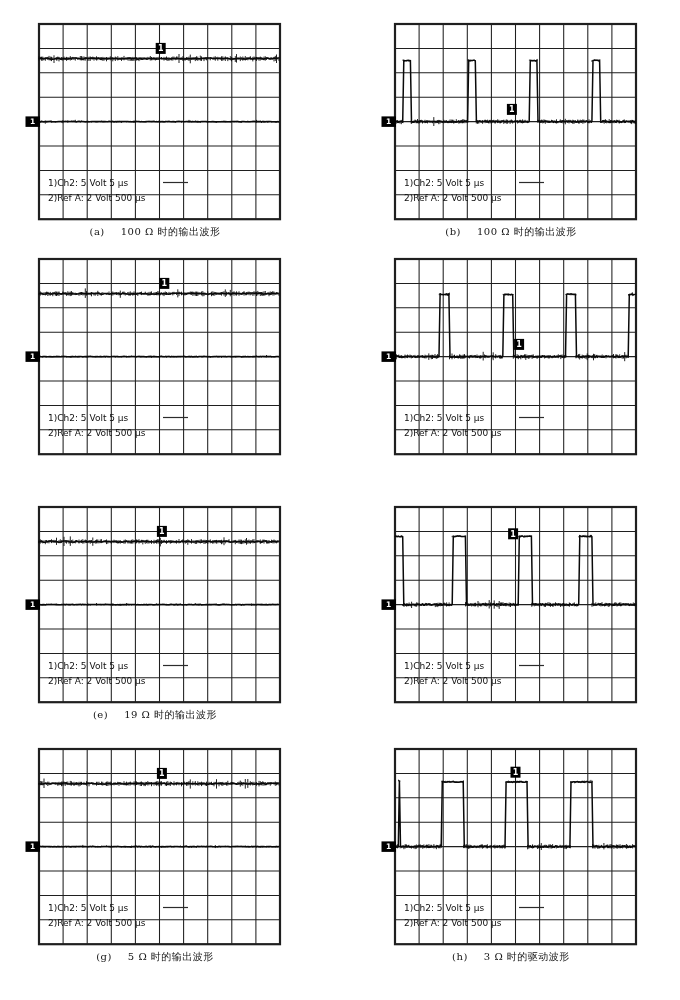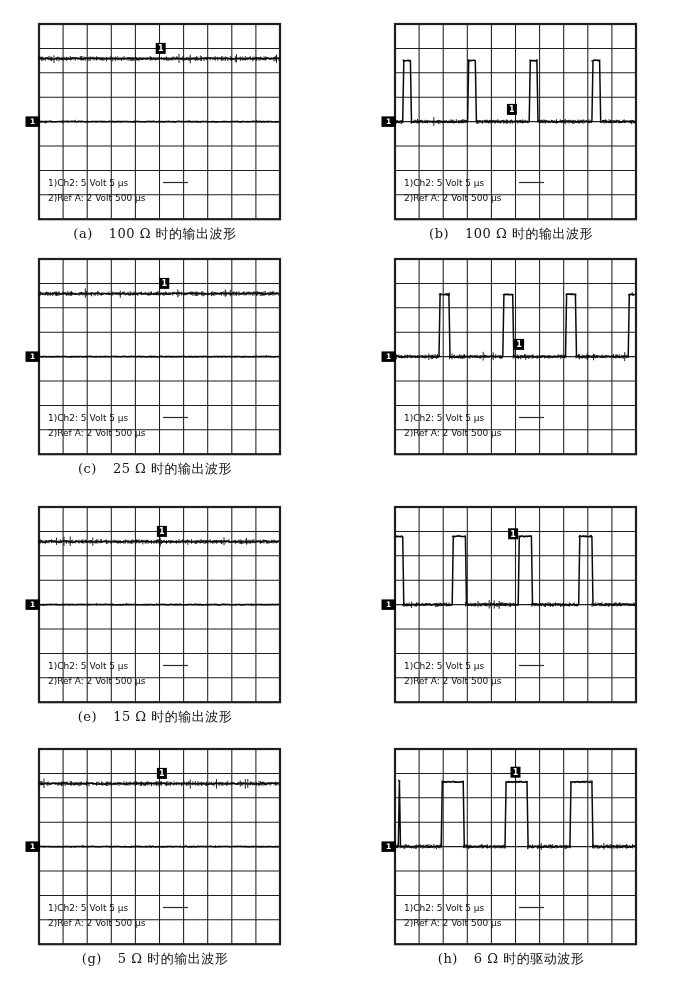--- a/index.html
+++ b/index.html
@@ -7,21 +7,21 @@
     width:680px;height:1000px;background:#ffffff;position:relative;
     font-family:"DejaVu Serif", serif;color:#141414;overflow:hidden;
   }
   .page{position:absolute;inset:0;}
   .panel{position:absolute;width:262px;margin:0;}
   .c1{left:24px}.c2{left:380px}
   .r1{top:21px}.r2{top:256px}.r3{top:504px}.r4{top:746px}
   svg.scope{display:block;}
   .caption{
     width:262px;text-align:center;margin:4px 0 0 0;
-    font-size:13px;letter-spacing:0.5px;white-space:nowrap;
+    font-size:10px;letter-spacing:0.5px;white-space:nowrap;
   }
   .cap-label{margin-right:16px;}
 </style>
 </head>
 <body>
 
 <div class="page">
 
     <figure class="panel c1 r1">
       <svg class="scope" width="262" height="200" viewBox="0 0 262 200" xmlns="http://www.w3.org/2000/svg">
@@ -72,23 +72,20 @@
         <rect x="135.3" y="21.9" width="10" height="11" fill="#000000"></rect>
         <text x="140.3" y="30.4" fill="#ffffff" font-size="8" font-weight="bold" text-anchor="middle" font-family="DejaVu Sans, sans-serif">1</text>
         <path d="M15,100.6 L15.0,100.5 L17.2,100.7 L19.4,100.6 L21.6,100.6 L23.8,100.7 L26.0,100.5 L28.2,100.7 L30.4,100.8 L32.6,100.6 L34.8,100.7 L37.0,100.7 L39.2,100.6 L41.4,100.5 L43.6,100.7 L45.8,100.8 L48.0,100.5 L50.2,100.8 L52.4,100.8 L54.6,100.5 L56.8,100.5 L59.0,100.7 L61.2,100.5 L63.4,100.4 L65.6,100.5 L67.8,100.6 L70.0,100.7 L72.2,100.5 L74.4,100.7 L76.6,100.5 L78.8,100.8 L81.0,100.6 L83.2,100.6 L85.4,100.7 L87.6,100.6 L89.8,100.4 L92.0,100.6 L94.2,100.8 L96.4,100.7 L98.6,100.4 L100.8,100.4 L103.0,100.6 L105.2,100.7 L107.4,100.6 L109.6,100.5 L111.8,100.8 L114.0,100.4 L116.2,100.5 L118.4,100.6 L120.6,100.7 L122.8,100.8 L125.0,100.4 L127.2,100.8 L129.4,100.5 L131.6,100.8 L133.8,100.7 L136.0,100.6 L138.2,100.4 L140.4,100.7 L142.6,100.5 L144.8,100.5 L147.0,100.8 L149.2,100.6 L151.4,100.8 L153.6,100.5 L155.8,100.4 L158.0,100.6 L160.2,100.4 L162.4,100.7 L164.6,100.7 L166.8,100.5 L169.0,100.8 L171.2,100.5 L173.4,100.8 L175.6,100.6 L177.8,100.5 L180.0,100.6 L182.2,100.5 L184.4,100.7 L186.6,100.8 L188.8,100.8 L191.0,100.4 L193.2,100.5 L195.4,100.4 L197.6,100.5 L199.8,100.5 L202.0,100.8 L204.2,100.5 L206.4,100.5 L208.6,100.8 L210.8,100.6 L213.0,100.6 L215.2,100.6 L217.4,100.7 L219.6,100.4 L221.8,100.8 L224.0,100.7 L226.2,100.7 L228.4,100.6 L230.6,100.4 L232.8,100.5 L235.0,100.8 L237.2,100.6 L239.4,100.4 L241.6,100.6 L243.8,100.4 L246.0,100.5 L248.2,100.7 L250.4,100.7 L252.6,100.6 L254.8,100.6 " stroke="#0a0a0a" stroke-width="1.5" fill="none"></path>
         <path d="M15.0,100.1 V100.7 M16.3,99.7 V100.5 M17.5,100.0 V100.6 M18.8,100.4 V101.8 M20.0,99.9 V100.7 M21.3,100.5 V101.5 M22.5,100.5 V101.5 M23.8,100.2 V100.8 M25.0,100.2 V101.0 M26.3,100.2 V101.3 M27.5,100.8 V101.3 M28.8,100.3 V101.5 M30.0,99.7 V101.1 M31.3,100.0 V100.4 M32.5,99.8 V100.8 M33.8,99.7 V100.6 M35.0,99.6 V100.6 M36.3,100.2 V100.6 M37.5,99.7 V100.8 M38.8,99.8 V100.7 M40.0,99.8 V101.2 M41.3,100.2 V100.8 M42.5,100.3 V101.4 M43.8,100.2 V100.7 M45.0,100.0 V100.5 M46.3,100.3 V101.7 M47.5,100.8 V101.4 M48.8,99.8 V100.7 M50.0,100.0 V101.0 M51.3,99.5 V100.8 M52.5,99.9 V100.9 M53.8,100.2 V101.6 M55.0,100.4 V101.7 M56.3,100.3 V100.7 M57.5,100.1 V100.6 M58.8,100.5 V101.6 M60.0,100.6 V101.1 M61.3,100.8 V101.5 M62.5,100.1 V101.6 M63.8,100.5 V101.7 M65.0,99.8 V100.4 M66.3,99.6 V100.7 M67.5,100.5 V101.1 M68.8,100.7 V101.3 M70.0,100.1 V100.7 M71.3,100.5 V101.4 M72.5,100.0 V101.1 M73.8,99.8 V101.0 M75.0,100.3 V101.0 M76.3,99.8 V101.2 M77.5,100.1 V101.2 M78.8,100.6 V101.0 M80.0,99.6 V101.1 M81.3,100.3 V101.8 M82.5,99.9 V100.8 M83.8,100.7 V101.4 M85.0,99.9 V101.2 M86.3,100.2 V100.6 M87.5,99.7 V101.1 M88.8,100.5 V100.9 M90.0,99.8 V100.9 M91.3,100.5 V101.7 M92.5,99.9 V100.7 M93.8,99.6 V100.5 M95.0,100.4 V100.8 M96.3,99.9 V100.5 M97.5,100.1 V101.4 M98.8,100.5 V101.2 M100.0,99.5 V101.0 M101.3,100.6 V101.1 M102.5,100.3 V101.6 M103.8,100.3 V101.4 M105.0,99.6 V101.0 M106.3,99.9 V100.5 M107.5,99.6 V100.9 M108.8,100.0 V100.6 M110.0,100.0 V100.6 M111.3,99.7 V100.8 M112.5,100.5 V101.4 M113.8,100.5 V101.0 M115.0,99.7 V101.1 M116.3,100.6 V101.6 M117.5,100.8 V101.4 M118.8,100.6 V101.4 M120.0,99.7 V101.0 M121.3,100.4 V101.3 M122.5,100.6 V101.5 M123.8,100.2 V100.6 M125.0,99.8 V100.6 M126.3,99.5 V100.8 M127.5,99.7 V101.8 M128.8,100.0 V101.0 M130.0,99.6 V100.6 M131.3,99.8 V100.6 M132.5,99.9 V101.1 M133.8,100.6 V101.2 M135.0,100.1 V101.5 M136.3,99.7 V101.1 M137.5,99.6 V100.9 M138.8,100.8 V101.3 M140.0,100.3 V101.0 M141.3,99.7 V100.6 M142.5,100.3 V101.7 M143.8,100.7 V101.2 M145.0,99.7 V100.5 M146.3,100.2 V101.5 M147.5,99.7 V100.7 M148.8,100.1 V100.7 M150.0,100.8 V101.3 M151.3,99.8 V100.5 M152.5,100.5 V101.4 M153.8,100.5 V101.4 M155.0,100.0 V101.3 M156.3,100.2 V101.4 M157.5,100.3 V101.1 M158.8,100.0 V101.1 M160.0,99.5 V100.8 M161.3,100.2 V101.6 M162.5,100.6 V101.2 M163.8,99.9 V100.9 M165.0,99.5 V100.9 M166.3,100.9 V101.4 M167.5,99.8 V100.5 M168.8,100.3 V101.6 M170.0,100.5 V101.4 M171.3,100.0 V101.2 M172.5,99.7 V100.5 M173.8,100.6 V101.6 M175.0,99.9 V100.5 M176.3,100.1 V100.9 M177.5,100.1 V101.4 M178.8,100.4 V101.6 M180.0,99.5 V100.7 M181.3,100.2 V101.1 M182.5,100.4 V101.2 M183.8,100.0 V101.4 M185.0,99.7 V100.7 M186.3,100.4 V101.8 M187.5,100.0 V100.7 M188.8,99.8 V100.6 M190.0,99.9 V100.9 M191.3,100.5 V101.2 M192.5,99.8 V100.9 M193.8,100.7 V101.6 M195.0,100.5 V101.6 M196.3,100.2 V100.9 M197.5,100.5 V101.8 M198.8,100.3 V101.1 M200.0,99.9 V101.2 M201.3,99.6 V100.9 M202.5,100.2 V101.2 M203.8,100.5 V101.1 M205.0,100.1 V101.0 M206.3,100.6 V101.4 M207.5,100.1 V101.4 M208.8,99.9 V101.1 M210.0,100.0 V101.2 M211.3,100.3 V101.7 M212.5,100.8 V101.3 M213.8,100.4 V101.2 M215.0,100.1 V100.5 M216.3,100.2 V101.0 M217.5,100.6 V101.6 M218.8,100.7 V101.5 M220.0,100.0 V101.1 M221.3,99.6 V101.0 M222.5,100.5 V101.1 M223.8,99.7 V100.8 M225.0,99.9 V101.3 M226.3,99.9 V100.8 M227.5,100.1 V101.1 M228.8,100.4 V101.7 M230.0,100.1 V101.6 M231.3,100.2 V101.3 M232.5,99.5 V100.8 M233.8,100.1 V101.0 M235.0,99.8 V101.2 M236.3,99.7 V101.1 M237.5,100.2 V101.5 M238.8,99.8 V101.0 M240.0,99.9 V101.3 M241.3,100.4 V101.4 M242.5,99.0 V101.5 M243.8,99.9 V101.3 M245.0,100.4 V101.4 M246.3,99.7 V101.1 M247.5,100.4 V101.4 M248.8,100.0 V100.7 M250.0,100.8 V101.4 M251.3,100.0 V101.2 M252.5,100.2 V100.8 M253.8,100.5 V100.9 M255.0,100.8 V101.5 " stroke="#0a0a0a" stroke-width="0.9" fill="none"></path>
         <rect x="1.5" y="95.4" width="14.5" height="10.5" fill="#000000"></rect>
         <text x="8.5" y="103.4" fill="#ffffff" font-size="7.5" font-weight="bold" text-anchor="middle" font-family="DejaVu Sans, sans-serif">1</text>
         <text x="24" y="165" fill="#101010" font-size="9" font-family="DejaVu Sans, sans-serif">1)Ch2: 5 Volt 5 μs</text>
         <text x="24" y="179.5" fill="#101010" font-size="9" font-family="DejaVu Sans, sans-serif">2)Ref A: 2 Volt 500 μs</text>
         <path d="M139,161.5 H164" stroke="#2c2c2c" stroke-width="1.2" fill="none"></path>
       </svg>
-      <figcaption class="caption">
-        <span class="cap-label">(c)</span><span class="cap-text">25 Ω 时的输出波形</span>
-      </figcaption>
     </figure>
 
     <figure class="panel c2 r2">
       <svg class="scope" width="262" height="200" viewBox="0 0 262 200" xmlns="http://www.w3.org/2000/svg">
         <path d="M39.1,3 V198.2 M63.2,3 V198.2 M87.3,3 V198.2 M111.4,3 V198.2 M135.5,3 V198.2 M159.6,3 V198.2 M183.7,3 V198.2 M207.8,3 V198.2 M231.9,3 V198.2 M15,27.4 H256.0 M15,51.8 H256.0 M15,76.2 H256.0 M15,100.6 H256.0 M15,125.0 H256.0 M15,149.4 H256.0 M15,173.8 H256.0 " stroke="#1f1f1f" stroke-width="1.05" fill="none"></path>
         <rect x="15" y="3" width="241" height="195.2" stroke="#1f1f1f" stroke-width="2.2" fill="none"></rect>
         <path d="M15.0,101.2 L16.1,99.9 L17.2,100.1 L18.3,100.0 L19.4,101.2 L20.5,100.7 L21.6,101.3 L22.7,100.7 L23.8,101.2 L24.9,100.4 L26.0,100.2 L27.1,100.8 L28.2,100.4 L29.3,100.8 L30.4,100.2 L31.5,100.4 L32.6,100.4 L33.7,100.0 L34.8,100.9 L35.9,101.3 L37.0,100.5 L38.1,100.0 L39.2,101.1 L40.3,100.4 L41.4,100.4 L42.5,99.9 L43.6,100.7 L44.7,101.1 L45.8,100.2 L46.9,100.2 L48.0,100.2 L49.1,100.4 L50.2,100.1 L51.3,100.8 L52.4,100.3 L53.5,101.0 L54.6,101.0 L55.7,101.0 L56.8,100.5 L57.9,101.1 L59.0,100.0 L60.1,38.1 L61.2,38.5 L62.3,38.6 L63.4,38.8 L64.5,38.6 L65.6,38.2 L66.7,37.9 L67.8,38.9 L68.9,37.9 L70.0,100.3 L71.1,101.2 L72.2,101.2 L73.3,101.1 L74.4,100.0 L75.5,101.2 L76.6,101.3 L77.7,101.0 L78.8,101.2 L79.9,100.6 L81.0,100.9 L82.1,100.9 L83.2,101.3 L84.3,100.1 L85.4,100.2 L86.5,100.4 L87.6,100.2 L88.7,100.8 L89.8,100.9 L90.9,100.0 L92.0,100.7 L93.1,101.0 L94.2,100.0 L95.3,100.1 L96.4,100.8 L97.5,101.2 L98.6,100.6 L99.7,100.8 L100.8,101.2 L101.9,100.5 L103.0,100.4 L104.1,100.7 L105.2,100.0 L106.3,100.3 L107.4,100.7 L108.5,100.6 L109.6,100.6 L110.7,100.1 L111.8,99.9 L112.9,100.0 L114.0,100.5 L115.1,100.9 L116.2,100.3 L117.3,100.9 L118.4,100.4 L119.5,100.6 L120.6,100.8 L121.7,101.3 L122.8,100.3 L123.9,38.7 L125.0,38.2 L126.1,38.3 L127.2,38.6 L128.3,38.5 L129.4,38.5 L130.5,38.7 L131.6,38.3 L132.7,38.8 L133.8,100.6 L134.9,100.6 L136.0,101.2 L137.1,101.2 L138.2,100.8 L139.3,101.2 L140.4,101.1 L141.5,100.0 L142.6,101.3 L143.7,100.9 L144.8,99.9 L145.9,101.2 L147.0,100.9 L148.1,100.9 L149.2,99.9 L150.3,99.9 L151.4,100.0 L152.5,100.5 L153.6,101.1 L154.7,101.1 L155.8,100.9 L156.9,100.8 L158.0,101.0 L159.1,100.7 L160.2,101.1 L161.3,101.3 L162.4,99.9 L163.5,100.5 L164.6,100.2 L165.7,101.1 L166.8,100.6 L167.9,100.8 L169.0,100.7 L170.1,99.9 L171.2,101.0 L172.3,100.9 L173.4,100.4 L174.5,100.7 L175.6,100.9 L176.7,100.5 L177.8,100.4 L178.9,100.4 L180.0,99.9 L181.1,99.9 L182.2,100.9 L183.3,100.9 L184.4,100.9 L185.5,100.6 L186.6,38.6 L187.7,37.9 L188.8,38.0 L189.9,38.3 L191.0,37.9 L192.1,38.3 L193.2,38.3 L194.3,38.2 L195.4,38.2 L196.5,100.6 L197.6,100.0 L198.7,100.1 L199.8,100.9 L200.9,101.2 L202.0,101.3 L203.1,100.2 L204.2,100.9 L205.3,100.3 L206.4,100.7 L207.5,99.9 L208.6,101.3 L209.7,100.6 L210.8,100.4 L211.9,101.0 L213.0,100.2 L214.1,100.0 L215.2,101.3 L216.3,99.9 L217.4,101.1 L218.5,100.2 L219.6,100.2 L220.7,100.9 L221.8,101.3 L222.9,100.8 L224.0,101.2 L225.1,100.3 L226.2,99.9 L227.3,100.2 L228.4,100.5 L229.5,100.8 L230.6,100.7 L231.7,100.4 L232.8,100.1 L233.9,100.6 L235.0,101.3 L236.1,100.1 L237.2,100.1 L238.3,100.9 L239.4,101.1 L240.5,101.0 L241.6,100.2 L242.7,100.0 L243.8,100.6 L244.9,99.9 L246.0,100.6 L247.1,100.8 L248.2,100.6 L249.3,38.8 L250.4,38.6 L251.5,38.1 L252.6,38.2 L253.7,38.7 L254.8,38.4 L255.9,37.9 " stroke="#0a0a0a" stroke-width="1.5" fill="none"></path>
         <path d="M15.0,99.5 V100.7 M16.3,98.2 V103.3 M17.5,99.4 V101.0 M18.8,98.6 V101.5 M20.0,99.5 V101.9 M21.3,99.0 V102.2 M22.5,99.9 V102.2 M23.8,99.9 V101.6 M25.0,98.6 V102.4 M26.3,99.4 V101.8 M27.5,98.6 V102.1 M28.8,99.3 V100.9 M30.0,98.6 V101.5 M31.3,99.2 V102.4 M32.5,100.0 V102.0 M33.8,100.3 V101.5 M35.0,98.9 V101.7 M36.3,99.9 V101.4 M37.5,99.8 V101.9 M38.8,99.7 V101.8 M40.0,99.5 V101.2 M41.3,99.6 V101.4 M42.5,100.0 V101.9 M43.8,100.2 V102.1 M45.0,98.7 V102.5 M46.3,99.9 V102.3 M47.5,99.9 V101.4 M48.8,97.4 V103.9 M50.0,99.7 V101.9 M51.3,98.8 V103.2 M52.5,98.8 V103.0 M53.8,99.0 V101.5 M55.0,98.0 V102.1 M56.3,99.2 V102.9 M57.5,98.2 V102.3 M58.8,99.0 V101.6 M59.3,37.8 V39.2 M60.6,37.1 V38.8 M61.8,38.1 V38.9 M63.1,38.2 V39.2 M64.3,37.9 V39.0 M65.6,38.2 V39.5 M66.8,38.0 V39.6 M68.1,37.3 V38.7 M69.3,37.3 V38.8 M69.5,98.9 V103.3 M70.7,99.9 V102.0 M72.0,97.5 V103.3 M73.2,99.5 V100.9 M74.5,98.7 V102.5 M75.7,100.4 V101.9 M77.0,99.2 V101.5 M78.2,99.6 V102.7 M79.5,98.4 V102.1 M80.7,98.8 V102.8 M82.0,99.2 V103.0 M83.2,98.5 V102.7 M84.5,98.1 V102.4 M85.7,100.2 V102.1 M87.0,99.9 V101.0 M88.2,99.6 V101.9 M89.5,99.4 V102.5 M90.7,99.3 V101.4 M92.0,98.9 V101.4 M93.2,99.5 V101.2 M94.5,99.9 V101.6 M95.7,99.5 V102.1 M97.0,98.5 V101.8 M98.2,99.6 V101.3 M99.5,99.6 V102.4 M100.7,99.0 V102.6 M102.0,99.4 V101.2 M103.2,95.8 V104.5 M104.5,98.5 V101.7 M105.7,99.3 V102.2 M107.0,99.5 V101.4 M108.2,99.7 V101.9 M109.5,99.8 V101.4 M110.7,99.8 V101.0 M112.0,99.7 V102.6 M113.2,96.3 V104.2 M114.5,99.8 V101.0 M115.7,98.2 V102.4 M117.0,99.6 V101.0 M118.2,99.5 V101.0 M119.5,99.3 V102.4 M120.7,98.9 V102.8 M122.0,99.5 V102.7 M123.2,37.9 V38.9 M124.5,37.9 V39.5 M125.7,38.3 V39.6 M127.0,37.7 V38.6 M128.2,37.3 V39.7 M129.5,38.1 V39.1 M130.7,38.4 V39.4 M132.0,38.4 V39.4 M133.2,38.1 V38.8 M133.3,98.6 V102.7 M134.6,99.0 V101.4 M135.8,100.1 V101.6 M137.1,98.2 V102.3 M138.3,98.9 V103.2 M139.6,99.8 V101.8 M140.8,98.9 V103.3 M142.1,99.1 V101.1 M143.3,99.1 V101.1 M144.6,98.3 V102.2 M145.8,98.2 V103.9 M147.1,98.8 V101.3 M148.3,99.3 V102.9 M149.6,99.9 V102.4 M150.8,100.2 V101.6 M152.1,98.7 V102.9 M153.3,98.4 V102.1 M154.6,100.0 V101.5 M155.8,99.5 V100.9 M157.1,99.3 V102.9 M158.3,99.4 V101.0 M159.6,99.1 V101.7 M160.8,99.4 V101.6 M162.1,99.0 V101.5 M163.3,99.3 V100.8 M164.6,99.4 V102.5 M165.8,99.7 V101.1 M167.1,99.2 V101.6 M168.3,99.1 V102.5 M169.6,99.9 V102.4 M170.8,100.1 V101.4 M172.1,99.7 V102.3 M173.3,100.1 V101.9 M174.6,99.0 V101.4 M175.8,99.7 V101.5 M177.1,99.2 V101.9 M178.3,98.3 V102.2 M179.6,99.3 V100.9 M180.8,98.8 V103.1 M182.1,98.5 V102.0 M183.3,99.4 V100.8 M184.6,99.0 V102.3 M185.8,98.9 V101.5 M185.9,37.9 V39.1 M187.1,37.0 V38.7 M188.4,38.1 V38.9 M189.6,38.4 V39.1 M190.9,37.7 V39.3 M192.1,37.8 V39.2 M193.4,38.2 V39.3 M194.6,38.3 V39.3 M195.9,38.1 V39.5 M196.0,99.3 V102.3 M197.2,100.5 V101.7 M198.5,98.2 V102.3 M199.7,97.9 V103.5 M201.0,99.9 V101.6 M202.2,98.7 V102.7 M203.5,99.4 V101.7 M204.7,99.4 V102.3 M206.0,99.2 V103.0 M207.2,97.4 V104.1 M208.5,98.9 V102.1 M209.7,99.0 V101.4 M211.0,100.1 V101.3 M212.2,99.1 V102.2 M213.5,97.8 V104.3 M214.7,98.1 V102.2 M216.0,100.1 V101.6 M217.2,98.9 V101.4 M218.5,99.9 V101.1 M219.7,100.4 V101.6 M221.0,99.1 V101.2 M222.2,98.5 V101.9 M223.5,99.4 V101.7 M224.7,99.7 V101.5 M226.0,99.3 V102.4 M227.2,100.2 V101.5 M228.5,99.4 V101.0 M229.7,99.6 V101.2 M231.0,99.5 V100.8 M232.2,99.2 V101.8 M233.5,98.0 V102.3 M234.7,99.8 V101.4 M236.0,98.0 V102.5 M237.2,98.6 V102.1 M238.5,99.5 V102.1 M239.7,98.3 V102.1 M241.0,100.4 V101.7 M242.2,99.3 V102.7 M243.5,99.5 V102.5 M244.7,96.1 V105.2 M246.0,98.7 V102.4 M247.2,99.1 V101.6 M248.5,99.0 V101.7 M248.5,38.1 V39.6 M249.8,37.6 V39.3 M251.0,38.0 V39.2 M252.3,36.3 V40.1 M253.5,38.0 V39.5 M254.8,38.2 V38.7 M256.0,99.9 V101.9 " stroke="#0a0a0a" stroke-width="0.9" fill="none"></path>
         <rect x="1.5" y="95.4" width="14.5" height="10.5" fill="#000000"></rect>
         <text x="8.5" y="103.4" fill="#ffffff" font-size="7.5" font-weight="bold" text-anchor="middle" font-family="DejaVu Sans, sans-serif">1</text>
@@ -110,21 +107,21 @@
         <text x="137.9" y="30.4" fill="#ffffff" font-size="8" font-weight="bold" text-anchor="middle" font-family="DejaVu Sans, sans-serif">1</text>
         <path d="M15,100.6 L15.0,100.4 L17.2,100.7 L19.4,100.5 L21.6,100.7 L23.8,100.6 L26.0,100.4 L28.2,100.5 L30.4,100.4 L32.6,100.8 L34.8,100.7 L37.0,100.8 L39.2,100.6 L41.4,100.6 L43.6,100.5 L45.8,100.5 L48.0,100.4 L50.2,100.8 L52.4,100.6 L54.6,100.6 L56.8,100.6 L59.0,100.4 L61.2,100.6 L63.4,100.7 L65.6,100.6 L67.8,100.6 L70.0,100.6 L72.2,100.6 L74.4,100.5 L76.6,100.5 L78.8,100.6 L81.0,100.5 L83.2,100.4 L85.4,100.6 L87.6,100.4 L89.8,100.6 L92.0,100.7 L94.2,100.7 L96.4,100.6 L98.6,100.7 L100.8,100.6 L103.0,100.5 L105.2,100.5 L107.4,100.6 L109.6,100.4 L111.8,100.6 L114.0,100.7 L116.2,100.8 L118.4,100.8 L120.6,100.7 L122.8,100.8 L125.0,100.5 L127.2,100.5 L129.4,100.7 L131.6,100.7 L133.8,100.4 L136.0,100.4 L138.2,100.4 L140.4,100.6 L142.6,100.8 L144.8,100.7 L147.0,100.5 L149.2,100.5 L151.4,100.7 L153.6,100.6 L155.8,100.6 L158.0,100.8 L160.2,100.8 L162.4,100.8 L164.6,100.4 L166.8,100.4 L169.0,100.7 L171.2,100.4 L173.4,100.6 L175.6,100.4 L177.8,100.8 L180.0,100.7 L182.2,100.7 L184.4,100.7 L186.6,100.4 L188.8,100.4 L191.0,100.5 L193.2,100.7 L195.4,100.7 L197.6,100.4 L199.8,100.6 L202.0,100.6 L204.2,100.6 L206.4,100.7 L208.6,100.8 L210.8,100.8 L213.0,100.5 L215.2,100.6 L217.4,100.7 L219.6,100.8 L221.8,100.4 L224.0,100.5 L226.2,100.5 L228.4,100.6 L230.6,100.7 L232.8,100.5 L235.0,100.4 L237.2,100.7 L239.4,100.8 L241.6,100.6 L243.8,100.8 L246.0,100.6 L248.2,100.4 L250.4,100.4 L252.6,100.5 L254.8,100.4 " stroke="#0a0a0a" stroke-width="1.5" fill="none"></path>
         <path d="M15.0,99.7 V100.6 M16.3,100.5 V101.3 M17.5,100.9 V101.4 M18.8,100.4 V101.7 M20.0,100.3 V101.3 M21.3,100.5 V101.5 M22.5,99.6 V101.0 M23.8,99.7 V100.8 M25.0,100.3 V100.8 M26.3,99.8 V100.3 M27.5,99.7 V100.7 M28.8,100.1 V100.6 M30.0,100.1 V100.5 M31.3,99.7 V100.8 M32.5,99.5 V100.8 M33.8,99.8 V100.7 M35.0,100.5 V101.1 M36.3,100.3 V100.7 M37.5,99.8 V100.5 M38.8,100.0 V101.2 M40.0,99.8 V101.2 M41.3,100.6 V101.6 M42.5,99.8 V100.8 M43.8,100.5 V101.1 M45.0,100.5 V101.7 M46.3,100.4 V101.5 M47.5,99.9 V100.6 M48.8,99.5 V100.7 M50.0,100.3 V101.3 M51.3,100.0 V100.5 M52.5,100.0 V101.3 M53.8,100.6 V101.4 M55.0,99.8 V101.0 M56.3,99.6 V100.9 M57.5,100.1 V101.5 M58.8,99.6 V100.7 M60.0,100.2 V101.4 M61.3,99.7 V100.8 M62.5,100.2 V100.9 M63.8,98.9 V101.8 M65.0,100.7 V101.1 M66.3,100.5 V101.6 M67.5,100.1 V100.7 M68.8,100.3 V100.8 M70.0,100.2 V101.0 M71.3,100.0 V100.7 M72.5,99.0 V101.5 M73.8,100.4 V101.2 M75.0,100.1 V101.0 M76.3,99.9 V101.3 M77.5,100.3 V101.3 M78.8,100.0 V101.1 M80.0,100.4 V101.4 M81.3,99.4 V100.8 M82.5,99.8 V100.5 M83.8,99.8 V100.7 M85.0,100.0 V101.2 M86.3,100.0 V101.5 M87.5,100.4 V101.1 M88.8,99.5 V102.0 M90.0,100.0 V101.4 M91.3,100.7 V101.6 M92.5,100.8 V101.2 M93.8,99.8 V100.5 M95.0,100.1 V101.5 M96.3,100.4 V101.8 M97.5,100.4 V101.3 M98.8,99.7 V100.7 M100.0,100.5 V101.5 M101.3,100.8 V101.4 M102.5,99.1 V101.6 M103.8,99.6 V101.1 M105.0,100.3 V101.6 M106.3,100.4 V100.8 M107.5,100.3 V101.5 M108.8,100.7 V101.1 M110.0,100.3 V101.1 M111.3,99.8 V101.0 M112.5,100.7 V101.4 M113.8,99.7 V100.4 M115.0,100.3 V101.1 M116.3,100.0 V101.2 M117.5,99.9 V100.9 M118.8,100.5 V101.2 M120.0,99.5 V100.7 M121.3,99.8 V100.4 M122.5,99.6 V101.1 M123.8,100.4 V101.7 M125.0,100.7 V101.3 M126.3,100.6 V101.2 M127.5,100.0 V100.6 M128.8,100.9 V101.4 M130.0,100.2 V101.5 M131.3,99.8 V100.4 M132.5,99.4 V100.7 M133.8,100.5 V101.5 M135.0,100.1 V101.2 M136.3,100.5 V101.1 M137.5,100.1 V100.5 M138.8,99.7 V101.0 M140.0,99.8 V101.0 M141.3,100.0 V101.1 M142.5,99.8 V101.2 M143.8,100.6 V101.2 M145.0,100.9 V101.3 M146.3,99.6 V100.5 M147.5,99.7 V101.0 M148.8,100.1 V100.9 M150.0,100.4 V101.9 M151.3,99.5 V100.7 M152.5,99.5 V100.7 M153.8,100.4 V101.9 M155.0,100.9 V101.4 M156.3,99.4 V100.7 M157.5,100.1 V100.5 M158.8,100.7 V101.4 M160.0,100.3 V101.0 M161.3,99.9 V101.0 M162.5,100.3 V101.4 M163.8,100.2 V101.1 M165.0,99.7 V100.7 M166.3,100.4 V101.1 M167.5,99.8 V100.9 M168.8,100.4 V101.2 M170.0,100.4 V101.2 M171.3,99.1 V101.1 M172.5,100.2 V101.3 M173.8,100.3 V101.5 M175.0,99.8 V101.9 M176.3,99.6 V100.7 M177.5,100.3 V101.5 M178.8,100.5 V101.4 M180.0,100.2 V100.7 M181.3,99.8 V101.0 M182.5,99.7 V100.6 M183.8,100.6 V101.1 M185.0,99.6 V100.9 M186.3,100.7 V101.4 M187.5,100.0 V101.3 M188.8,100.3 V101.1 M190.0,99.9 V100.8 M191.3,99.7 V101.1 M192.5,99.6 V100.6 M193.8,100.3 V101.3 M195.0,100.0 V101.9 M196.3,100.1 V101.4 M197.5,100.8 V101.2 M198.8,99.5 V100.8 M200.0,99.3 V100.8 M201.3,100.7 V101.2 M202.5,99.9 V100.6 M203.8,100.4 V101.2 M205.0,99.9 V100.4 M206.3,100.0 V100.5 M207.5,100.7 V101.5 M208.8,99.9 V101.2 M210.0,100.1 V101.3 M211.3,99.7 V100.9 M212.5,100.2 V101.5 M213.8,100.2 V100.9 M215.0,99.9 V100.9 M216.3,99.9 V101.3 M217.5,100.5 V101.8 M218.8,99.7 V100.7 M220.0,100.6 V101.5 M221.3,100.0 V101.0 M222.5,100.2 V100.8 M223.8,100.2 V100.6 M225.0,100.0 V101.2 M226.3,100.5 V101.2 M227.5,99.6 V101.8 M228.8,100.6 V101.5 M230.0,99.7 V101.2 M231.3,100.4 V100.9 M232.5,100.6 V101.5 M233.8,99.9 V100.9 M235.0,100.0 V100.5 M236.3,99.7 V100.9 M237.5,99.6 V100.7 M238.8,99.6 V100.5 M240.0,100.2 V100.8 M241.3,100.4 V101.1 M242.5,99.8 V101.1 M243.8,100.4 V101.3 M245.0,99.8 V100.7 M246.3,100.4 V101.4 M247.5,100.4 V101.2 M248.8,99.6 V100.8 M250.0,100.4 V101.2 M251.3,100.0 V101.3 M252.5,100.5 V101.1 M253.8,99.7 V100.9 M255.0,100.0 V100.8 " stroke="#0a0a0a" stroke-width="0.9" fill="none"></path>
         <rect x="1.5" y="95.4" width="14.5" height="10.5" fill="#000000"></rect>
         <text x="8.5" y="103.4" fill="#ffffff" font-size="7.5" font-weight="bold" text-anchor="middle" font-family="DejaVu Sans, sans-serif">1</text>
         <text x="24" y="165" fill="#101010" font-size="9" font-family="DejaVu Sans, sans-serif">1)Ch2: 5 Volt 5 μs</text>
         <text x="24" y="179.5" fill="#101010" font-size="9" font-family="DejaVu Sans, sans-serif">2)Ref A: 2 Volt 500 μs</text>
         <path d="M139,161.5 H164" stroke="#2c2c2c" stroke-width="1.2" fill="none"></path>
       </svg>
       <figcaption class="caption">
-        <span class="cap-label">(e)</span><span class="cap-text">15 Ω 时的输出波形</span>
+        <span class="cap-label">(e)</span><span class="cap-text">19 Ω 时的输出波形</span>
       </figcaption>
     </figure>
 
     <figure class="panel c2 r3">
       <svg class="scope" width="262" height="200" viewBox="0 0 262 200" xmlns="http://www.w3.org/2000/svg">
         <path d="M39.1,3 V198.2 M63.2,3 V198.2 M87.3,3 V198.2 M111.4,3 V198.2 M135.5,3 V198.2 M159.6,3 V198.2 M183.7,3 V198.2 M207.8,3 V198.2 M231.9,3 V198.2 M15,27.4 H256.0 M15,51.8 H256.0 M15,76.2 H256.0 M15,100.6 H256.0 M15,125.0 H256.0 M15,149.4 H256.0 M15,173.8 H256.0 " stroke="#1f1f1f" stroke-width="1.05" fill="none"></path>
         <rect x="15" y="3" width="241" height="195.2" stroke="#1f1f1f" stroke-width="2.2" fill="none"></rect>
         <path d="M15.0,32.0 L16.1,32.2 L17.2,32.7 L18.3,32.2 L19.4,32.8 L20.5,32.7 L21.6,32.1 L22.7,32.7 L23.8,101.0 L24.9,100.2 L26.0,101.3 L27.1,100.4 L28.2,101.3 L29.3,100.8 L30.4,100.6 L31.5,101.2 L32.6,100.6 L33.7,100.6 L34.8,101.0 L35.9,100.9 L37.0,100.3 L38.1,100.2 L39.2,100.2 L40.3,100.7 L41.4,101.2 L42.5,100.0 L43.6,101.2 L44.7,101.2 L45.8,99.9 L46.9,100.9 L48.0,100.1 L49.1,100.1 L50.2,101.0 L51.3,100.7 L52.4,100.7 L53.5,100.5 L54.6,100.2 L55.7,100.6 L56.8,100.4 L57.9,101.2 L59.0,101.2 L60.1,99.9 L61.2,101.1 L62.3,101.2 L63.4,99.9 L64.5,100.1 L65.6,100.3 L66.7,101.3 L67.8,100.8 L68.9,101.3 L70.0,101.1 L71.1,100.7 L72.2,100.4 L73.3,32.3 L74.4,32.4 L75.5,32.6 L76.6,32.2 L77.7,31.9 L78.8,32.3 L79.9,31.9 L81.0,32.4 L82.1,32.5 L83.2,32.4 L84.3,32.4 L85.4,32.2 L86.5,100.1 L87.6,100.6 L88.7,101.1 L89.8,100.9 L90.9,100.5 L92.0,100.2 L93.1,101.1 L94.2,100.3 L95.3,101.2 L96.4,100.4 L97.5,100.8 L98.6,100.4 L99.7,101.0 L100.8,100.5 L101.9,100.5 L103.0,99.9 L104.1,100.3 L105.2,100.6 L106.3,99.9 L107.4,100.8 L108.5,100.3 L109.6,100.5 L110.7,100.6 L111.8,101.0 L112.9,100.0 L114.0,99.9 L115.1,101.1 L116.2,100.2 L117.3,100.7 L118.4,100.1 L119.5,100.4 L120.6,101.1 L121.7,99.9 L122.8,100.4 L123.9,101.0 L125.0,100.0 L126.1,100.5 L127.2,100.3 L128.3,100.8 L129.4,100.8 L130.5,100.4 L131.6,100.2 L132.7,100.9 L133.8,100.0 L134.9,101.2 L136.0,100.5 L137.1,100.8 L138.2,100.8 L139.3,32.5 L140.4,32.7 L141.5,32.0 L142.6,31.9 L143.7,32.8 L144.8,32.7 L145.9,32.4 L147.0,32.2 L148.1,32.2 L149.2,32.0 L150.3,32.2 L151.4,32.2 L152.5,100.4 L153.6,100.0 L154.7,100.1 L155.8,99.9 L156.9,100.5 L158.0,100.8 L159.1,100.6 L160.2,100.0 L161.3,101.1 L162.4,99.9 L163.5,100.6 L164.6,101.0 L165.7,100.7 L166.8,100.2 L167.9,100.5 L169.0,100.7 L170.1,101.1 L171.2,101.0 L172.3,101.3 L173.4,100.4 L174.5,100.2 L175.6,100.1 L176.7,100.5 L177.8,100.7 L178.9,100.0 L180.0,100.8 L181.1,100.5 L182.2,100.9 L183.3,99.9 L184.4,101.2 L185.5,100.5 L186.6,100.6 L187.7,101.0 L188.8,101.1 L189.9,100.0 L191.0,100.7 L192.1,101.1 L193.2,100.4 L194.3,100.5 L195.4,101.3 L196.5,100.7 L197.6,101.3 L198.7,100.2 L199.8,31.8 L200.9,32.1 L202.0,32.7 L203.1,32.1 L204.2,32.4 L205.3,32.4 L206.4,32.7 L207.5,32.4 L208.6,32.4 L209.7,32.7 L210.8,31.8 L211.9,32.6 L213.0,100.4 L214.1,101.2 L215.2,100.5 L216.3,101.0 L217.4,100.2 L218.5,100.3 L219.6,100.1 L220.7,100.0 L221.8,100.7 L222.9,101.2 L224.0,100.6 L225.1,101.2 L226.2,100.0 L227.3,100.6 L228.4,100.5 L229.5,100.3 L230.6,100.3 L231.7,100.8 L232.8,101.2 L233.9,101.2 L235.0,100.8 L236.1,99.9 L237.2,101.0 L238.3,100.9 L239.4,100.0 L240.5,101.2 L241.6,101.0 L242.7,100.2 L243.8,100.3 L244.9,100.0 L246.0,100.0 L247.1,99.9 L248.2,100.3 L249.3,101.2 L250.4,100.7 L251.5,101.0 L252.6,101.1 L253.7,100.8 L254.8,100.8 L255.9,100.8 " stroke="#0a0a0a" stroke-width="1.5" fill="none"></path>
         <path d="M15.0,96.4 V105.0 M15.0,32.3 V33.0 M16.3,31.7 V33.1 M17.5,32.2 V33.0 M18.8,32.1 V32.8 M20.0,31.9 V32.9 M21.3,31.7 V33.5 M22.5,32.2 V32.8 M22.8,100.0 V102.0 M24.1,99.1 V102.8 M25.3,100.0 V101.8 M26.6,99.3 V102.6 M27.8,99.4 V102.2 M29.1,98.5 V101.8 M30.3,99.9 V102.3 M31.6,97.7 V104.0 M32.8,99.5 V100.8 M34.1,99.6 V102.1 M35.3,99.4 V102.6 M36.6,98.4 V102.7 M37.8,98.7 V101.5 M39.1,99.6 V102.3 M40.3,99.9 V101.7 M41.6,99.6 V101.0 M42.8,99.1 V101.1 M44.1,99.6 V101.3 M45.3,99.8 V101.0 M46.6,99.0 V101.5 M47.8,100.0 V101.3 M49.1,99.1 V101.4 M50.3,99.3 V101.1 M51.6,100.0 V102.0 M52.8,99.7 V101.4 M54.1,99.2 V100.9 M55.3,99.1 V103.1 M56.6,99.1 V102.6 M57.8,98.8 V103.1 M59.1,98.7 V101.6 M60.3,98.9 V102.3 M61.6,99.0 V101.9 M62.8,100.1 V101.4 M64.1,98.5 V101.9 M65.3,99.9 V101.7 M66.6,98.4 V102.5 M67.8,99.7 V101.8 M69.1,98.4 V102.3 M70.3,99.8 V101.3 M71.6,99.8 V102.0 M72.2,31.9 V33.2 M73.5,31.7 V32.9 M74.7,32.1 V33.4 M76.0,31.4 V32.6 M77.2,32.3 V32.9 M78.5,31.8 V32.7 M79.7,32.1 V32.8 M81.0,31.9 V33.0 M82.2,32.0 V33.1 M83.5,32.0 V33.0 M84.7,31.8 V32.5 M85.5,98.1 V102.4 M86.7,98.7 V101.9 M88.0,99.1 V102.0 M89.2,99.5 V101.5 M90.5,99.3 V101.3 M91.7,99.8 V102.5 M93.0,99.9 V101.6 M94.2,98.9 V102.5 M95.5,98.8 V102.3 M96.7,100.0 V101.3 M98.0,97.0 V103.3 M99.2,98.7 V101.6 M100.5,99.5 V102.4 M101.7,99.5 V102.3 M103.0,99.0 V101.2 M104.2,98.9 V102.1 M105.5,98.6 V102.1 M106.7,99.8 V102.5 M108.0,99.0 V101.2 M109.2,96.1 V104.5 M110.5,98.5 V102.4 M111.7,99.4 V101.1 M113.0,99.6 V101.2 M114.2,96.4 V104.7 M115.5,100.1 V102.0 M116.7,99.0 V102.7 M118.0,99.1 V103.2 M119.2,97.0 V104.9 M120.5,98.5 V102.0 M121.7,98.3 V102.0 M123.0,98.2 V102.0 M124.2,99.1 V101.8 M125.5,99.1 V102.2 M126.7,98.9 V102.2 M128.0,99.7 V101.3 M129.2,98.5 V102.6 M130.5,98.9 V103.0 M131.7,99.8 V101.8 M133.0,98.9 V101.7 M134.2,99.6 V101.7 M135.5,98.8 V102.4 M136.7,100.3 V101.7 M138.0,99.2 V101.6 M138.5,32.4 V33.1 M139.8,31.3 V32.4 M141.0,31.6 V32.7 M142.3,31.7 V32.8 M143.5,32.2 V33.2 M144.8,31.1 V32.5 M146.0,31.7 V32.8 M147.3,31.7 V33.3 M148.5,32.2 V32.9 M149.8,31.4 V32.6 M151.0,31.3 V32.8 M151.8,98.8 V102.8 M153.0,99.3 V101.7 M154.3,99.7 V102.3 M155.5,100.4 V101.8 M156.8,99.4 V101.9 M158.0,99.1 V101.5 M159.3,99.5 V102.6 M160.5,99.4 V101.5 M161.8,99.2 V101.0 M163.0,99.4 V101.6 M164.3,99.4 V102.9 M165.5,98.9 V102.9 M166.8,99.0 V101.5 M168.0,98.2 V101.9 M169.3,98.5 V102.1 M170.5,98.9 V102.8 M171.8,99.6 V100.7 M173.0,99.1 V103.0 M174.3,99.9 V101.7 M175.5,98.3 V102.1 M176.8,99.0 V101.2 M178.0,99.0 V101.9 M179.3,99.5 V101.5 M180.5,99.4 V102.9 M181.8,99.6 V102.2 M183.0,99.1 V102.4 M184.3,99.4 V101.8 M185.5,99.8 V101.9 M186.8,99.5 V102.2 M188.0,100.4 V101.7 M189.3,98.5 V102.8 M190.5,99.5 V100.9 M191.8,100.1 V101.4 M193.0,99.0 V101.3 M194.3,98.4 V102.3 M195.5,100.1 V101.4 M196.8,99.7 V102.6 M198.0,99.9 V101.7 M198.8,32.3 V33.3 M200.0,31.6 V32.6 M201.3,32.0 V32.7 M202.5,31.6 V32.1 M203.8,31.2 V32.9 M205.0,30.9 V32.7 M206.3,31.4 V32.4 M207.5,31.7 V33.2 M208.8,32.3 V33.0 M210.0,31.7 V33.4 M211.3,30.9 V33.7 M212.0,98.9 V102.8 M213.3,99.3 V102.2 M214.5,99.4 V100.8 M215.8,98.4 V102.0 M217.0,100.5 V101.6 M218.3,98.8 V101.3 M219.5,99.7 V101.8 M220.8,99.0 V102.4 M222.0,98.1 V102.2 M223.3,100.0 V101.3 M224.5,99.5 V102.4 M225.8,98.8 V102.0 M227.0,99.0 V102.0 M228.3,99.1 V102.9 M229.5,99.1 V102.4 M230.8,99.6 V101.4 M232.0,99.2 V102.4 M233.3,99.4 V100.8 M234.5,98.6 V101.8 M235.8,98.2 V101.9 M237.0,99.5 V102.5 M238.3,98.9 V101.5 M239.5,98.5 V101.7 M240.8,98.4 V102.4 M242.0,99.2 V101.3 M243.3,99.0 V101.5 M244.5,100.3 V101.5 M245.8,99.7 V102.0 M247.0,100.0 V101.6 M248.3,99.1 V101.6 M249.5,99.7 V102.1 M250.8,99.1 V101.2 M252.0,99.5 V101.7 M253.3,98.5 V102.0 M254.5,99.1 V102.1 M255.8,99.3 V101.7 " stroke="#0a0a0a" stroke-width="0.9" fill="none"></path>
         <rect x="1.5" y="95.4" width="14.5" height="10.5" fill="#000000"></rect>
@@ -166,16 +163,16 @@
         <path d="M15.0,98.0 V102.2 M16.3,98.9 V101.9 M17.5,98.3 V102.3 M18.5,33.7 V35.3 M19.7,34.4 V36.0 M20.2,99.1 V102.3 M21.4,99.9 V102.1 M22.7,99.7 V101.7 M23.9,99.0 V103.2 M25.2,98.1 V102.5 M26.4,98.4 V101.9 M27.7,99.7 V101.9 M28.9,98.8 V101.5 M30.2,99.8 V101.6 M31.4,99.6 V102.6 M32.7,99.8 V101.2 M33.9,99.6 V102.5 M35.2,99.1 V103.1 M36.4,98.5 V102.7 M37.7,99.3 V101.8 M38.9,98.5 V101.7 M40.2,98.4 V102.1 M41.4,99.2 V101.4 M42.7,99.1 V102.7 M43.9,98.4 V102.2 M45.2,99.8 V101.5 M46.4,98.6 V102.3 M47.7,98.7 V101.9 M48.9,98.2 V102.2 M50.2,98.8 V101.3 M51.4,98.8 V101.7 M52.7,99.9 V101.9 M53.9,98.1 V102.5 M55.2,99.9 V102.1 M56.4,98.9 V103.2 M57.7,99.0 V101.6 M58.9,99.7 V102.3 M60.2,97.9 V102.3 M61.4,98.7 V101.7 M62.0,34.6 V36.3 M63.2,35.6 V37.1 M64.5,35.2 V36.9 M65.7,34.8 V36.5 M67.0,35.3 V37.0 M68.2,35.8 V36.4 M69.5,34.8 V36.7 M70.7,35.7 V36.8 M72.0,34.9 V36.0 M73.2,34.6 V36.4 M74.5,35.4 V36.7 M75.7,35.3 V36.5 M77.0,35.6 V36.6 M78.2,35.5 V36.2 M79.5,35.7 V36.4 M80.7,35.0 V36.5 M82.0,36.1 V36.7 M83.2,36.1 V36.8 M83.7,98.8 V102.1 M84.9,99.0 V102.1 M86.2,98.0 V102.2 M87.4,99.4 V101.8 M88.7,98.8 V103.0 M89.9,98.7 V102.4 M91.2,99.5 V102.0 M92.4,99.8 V101.8 M93.7,99.7 V101.4 M94.9,99.4 V101.7 M96.2,99.7 V102.2 M97.4,99.5 V101.0 M98.7,99.7 V101.6 M99.9,99.0 V102.3 M101.2,98.3 V101.8 M102.4,98.4 V102.7 M103.7,99.5 V102.1 M104.9,99.1 V101.4 M106.2,98.9 V102.3 M107.4,98.3 V102.5 M108.7,100.1 V101.4 M109.9,99.4 V101.9 M111.2,99.0 V102.8 M112.4,100.0 V101.1 M113.7,99.2 V101.7 M114.9,98.7 V102.6 M116.2,99.3 V101.3 M117.4,99.5 V102.1 M118.7,100.0 V101.6 M119.9,99.5 V102.3 M121.2,99.2 V102.2 M122.4,99.1 V102.4 M123.7,98.7 V101.7 M124.9,98.8 V102.7 M125.9,35.6 V36.7 M127.1,35.7 V36.9 M128.4,34.6 V36.3 M129.6,35.8 V36.9 M130.9,35.6 V37.0 M132.1,35.5 V36.8 M133.4,34.9 V36.1 M134.6,35.1 V36.4 M135.9,35.5 V36.5 M137.1,35.8 V36.9 M138.4,35.7 V36.3 M139.6,35.4 V37.0 M140.9,35.8 V36.8 M142.1,35.2 V36.9 M143.4,35.4 V35.9 M144.6,35.9 V37.0 M145.9,35.7 V37.0 M147.1,35.1 V36.5 M147.6,98.9 V103.3 M148.8,99.4 V102.7 M150.1,99.1 V101.8 M151.3,100.5 V101.7 M152.6,98.4 V102.5 M153.8,100.1 V101.3 M155.1,99.5 V101.1 M156.3,100.1 V101.3 M157.6,99.2 V103.0 M158.8,98.6 V102.3 M160.1,99.0 V101.3 M161.3,97.1 V104.0 M162.6,99.6 V101.4 M163.8,99.3 V102.0 M165.1,98.7 V101.7 M166.3,98.9 V102.0 M167.6,100.0 V102.0 M168.8,98.5 V102.3 M170.1,98.1 V102.3 M171.3,99.7 V102.6 M172.6,98.1 V102.2 M173.8,100.3 V101.7 M175.1,99.6 V100.9 M176.3,99.3 V102.5 M177.6,99.4 V101.2 M178.8,99.9 V101.5 M180.1,98.8 V101.4 M181.3,99.3 V101.6 M182.6,99.3 V101.3 M183.8,99.6 V102.6 M185.1,99.1 V102.9 M186.3,98.8 V103.1 M187.6,99.6 V101.7 M188.8,99.2 V101.2 M190.1,99.0 V102.2 M190.9,35.6 V37.1 M192.2,35.6 V36.7 M193.4,35.0 V36.1 M194.7,35.5 V37.3 M195.9,35.0 V36.2 M197.2,35.7 V36.4 M198.4,35.2 V36.5 M199.7,35.4 V36.7 M200.9,35.6 V36.2 M202.2,35.5 V37.0 M203.4,35.3 V37.0 M204.7,34.6 V36.3 M205.9,35.3 V37.1 M207.2,35.1 V35.9 M208.4,35.6 V37.0 M209.7,34.7 V36.2 M210.9,33.9 V37.0 M212.2,34.7 V36.5 M212.6,98.0 V102.4 M213.9,98.7 V102.4 M215.1,99.1 V102.5 M216.4,98.9 V101.6 M217.6,99.5 V102.7 M218.9,98.8 V102.7 M220.1,99.8 V102.1 M221.4,98.9 V101.5 M222.6,99.8 V101.2 M223.9,97.0 V103.4 M225.1,99.9 V102.1 M226.4,98.8 V101.4 M227.6,98.5 V102.2 M228.9,98.9 V102.2 M230.1,98.1 V102.3 M231.4,98.3 V102.5 M232.6,99.8 V101.5 M233.9,99.3 V102.8 M235.1,99.9 V102.1 M236.4,98.5 V102.4 M237.6,98.9 V102.6 M238.9,98.7 V102.1 M240.1,98.3 V102.4 M241.4,99.4 V102.0 M242.6,98.9 V102.4 M243.9,99.6 V101.9 M245.1,99.8 V101.5 M246.4,98.0 V102.8 M247.6,98.9 V102.2 M248.9,100.0 V101.8 M250.1,99.1 V101.3 M251.4,99.7 V101.7 M252.6,98.2 V102.4 M253.9,99.1 V101.4 M255.1,100.1 V101.5 " stroke="#0a0a0a" stroke-width="0.9" fill="none"></path>
         <rect x="1.5" y="95.4" width="14.5" height="10.5" fill="#000000"></rect>
         <text x="8.5" y="103.4" fill="#ffffff" font-size="7.5" font-weight="bold" text-anchor="middle" font-family="DejaVu Sans, sans-serif">1</text>
         <rect x="130.5" y="20.7" width="10" height="11" fill="#000000"></rect>
         <text x="135.5" y="29.2" fill="#ffffff" font-size="8" font-weight="bold" text-anchor="middle" font-family="DejaVu Sans, sans-serif">1</text>
         <text x="24" y="165" fill="#101010" font-size="9" font-family="DejaVu Sans, sans-serif">1)Ch2: 5 Volt 5 μs</text>
         <text x="24" y="179.5" fill="#101010" font-size="9" font-family="DejaVu Sans, sans-serif">2)Ref A: 2 Volt 500 μs</text>
         <path d="M139,161.5 H164" stroke="#2c2c2c" stroke-width="1.2" fill="none"></path>
       </svg>
       <figcaption class="caption">
-        <span class="cap-label">(h)</span><span class="cap-text">6 Ω 时的驱动波形</span>
+        <span class="cap-label">(h)</span><span class="cap-text">3 Ω 时的驱动波形</span>
       </figcaption>
     </figure>
   </div>
 
 </body></html>

